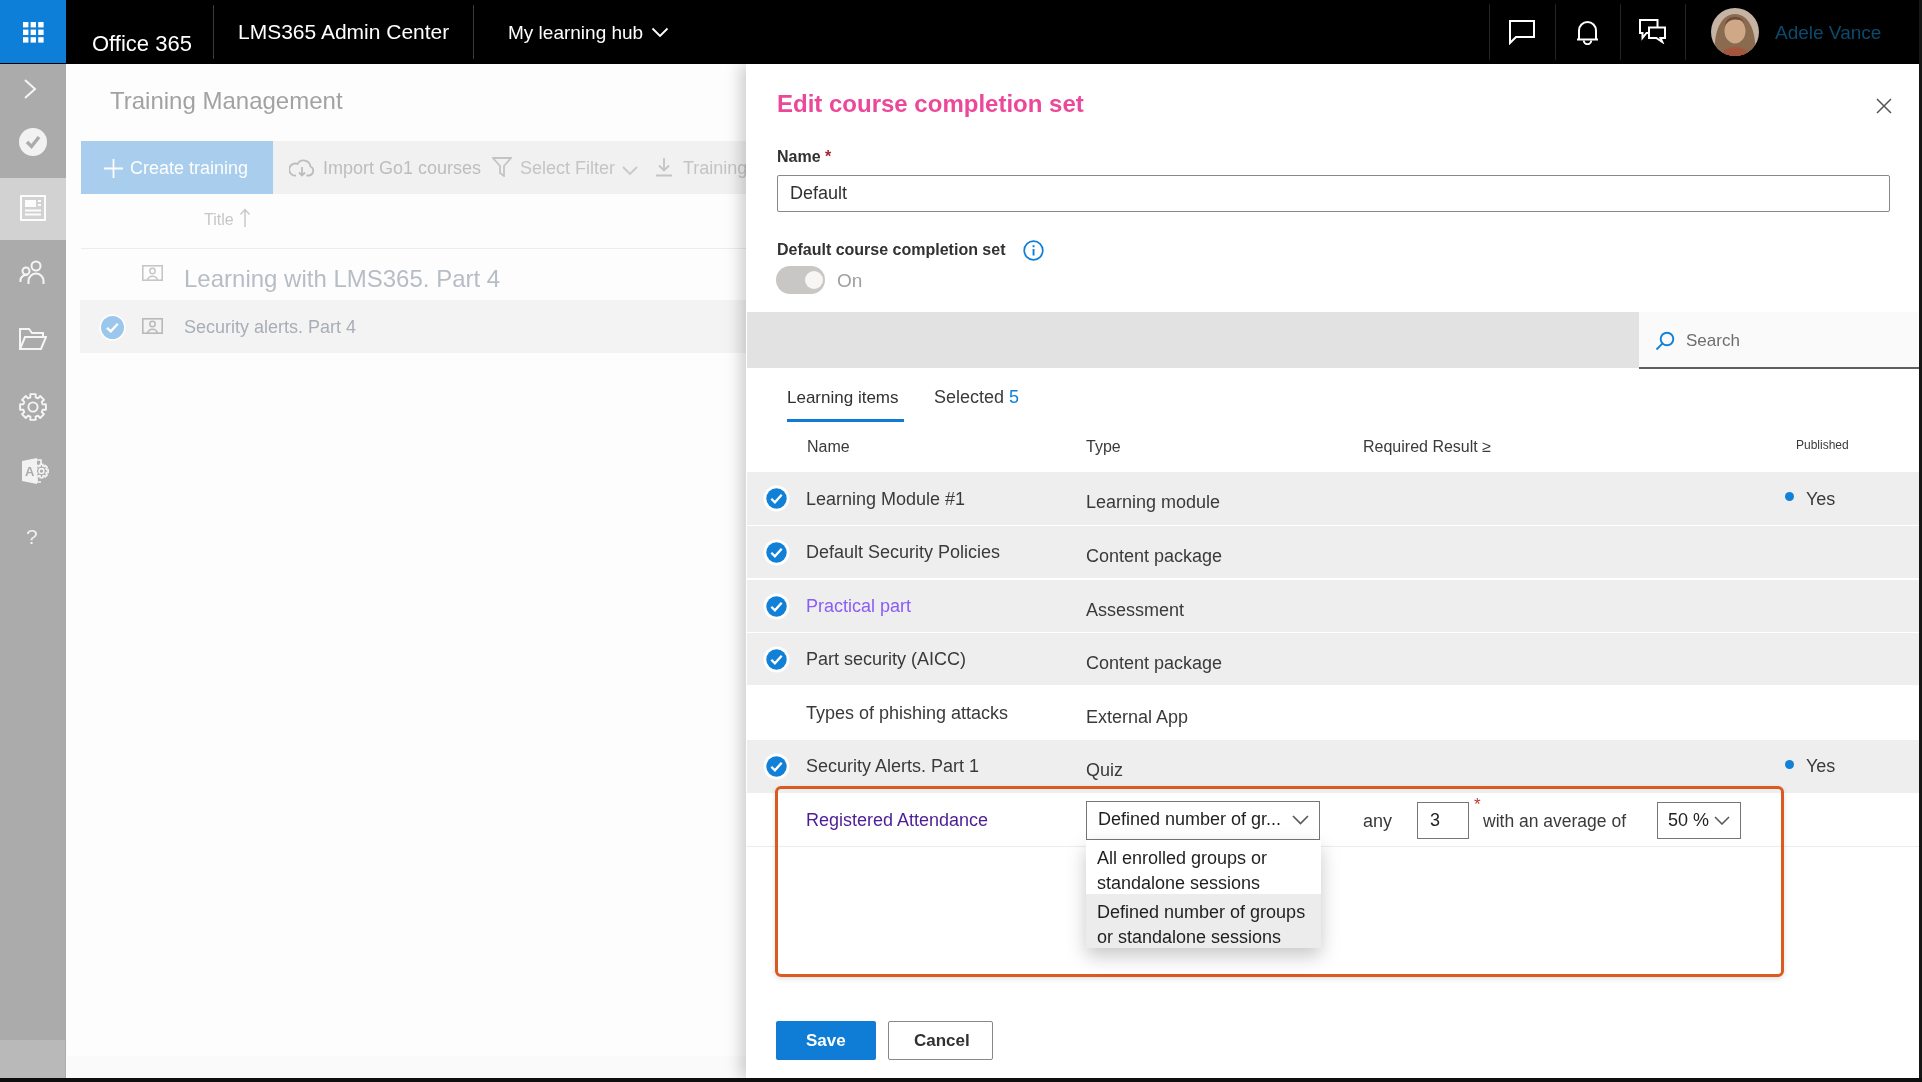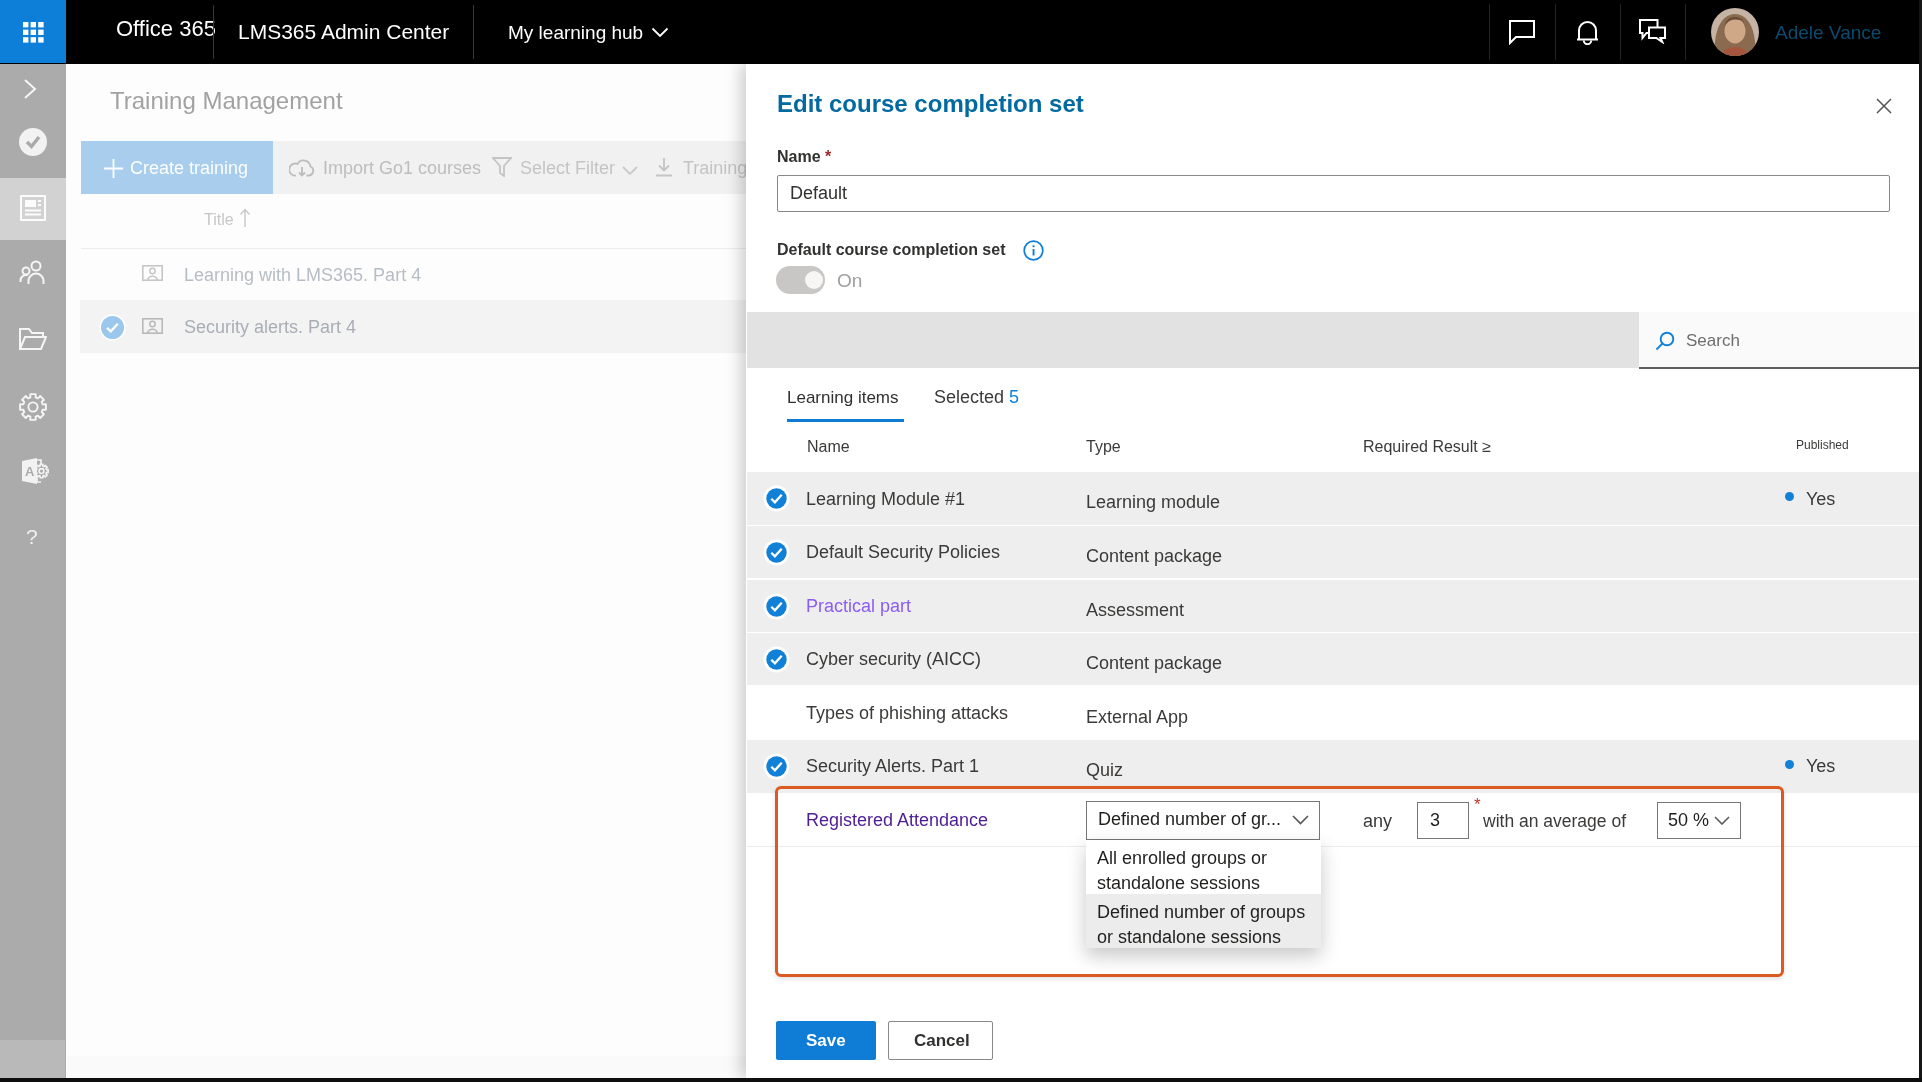--- a/index.html
+++ b/index.html
@@ -19,21 +19,21 @@
         <rect x="15.2" y="0" width="5.4" height="5.4"></rect>
       <rect x="0" y="7.6" width="5.4" height="5.4"></rect>
         <rect x="7.6" y="7.6" width="5.4" height="5.4"></rect>
         <rect x="15.2" y="7.6" width="5.4" height="5.4"></rect>
       <rect x="0" y="15.2" width="5.4" height="5.4"></rect>
         <rect x="7.6" y="15.2" width="5.4" height="5.4"></rect>
         <rect x="15.2" y="15.2" width="5.4" height="5.4"></rect>
     </g>
   </svg>
 </div>
-<div class="abs" style="left:92px;top:16px;color:#fff;font-size:22px;margin-left:24px;">Office 365</div>
+<div class="abs" style="left:92px;top:31px;color:#fff;font-size:22px;">Office 365</div>
 <div class="abs" style="left:213px;top:5px;width:1px;height:54px;background:#3a3a3a;"></div>
 <div class="abs" style="left:238px;top:20px;color:#fff;font-size:21px;">LMS365 Admin Center</div>
 <div class="abs" style="left:473px;top:5px;width:1px;height:54px;background:#3a3a3a;"></div>
 <div class="abs" style="left:508px;top:22px;color:#fff;font-size:19px;">My learning hub</div>
 <svg class="abs" style="left:651px;top:27px;" width="18" height="11" viewBox="0 0 18 11">
   <polyline points="1.5,1.5 9,9 16.5,1.5" fill="none" stroke="#fff" stroke-width="1.8"></polyline>
 </svg>
 <div class="abs" style="left:1489px;top:4px;width:1px;height:56px;background:#252525;"></div>
 <div class="abs" style="left:1555px;top:4px;width:1px;height:56px;background:#252525;"></div>
 <div class="abs" style="left:1620px;top:4px;width:1px;height:56px;background:#252525;"></div>
@@ -152,40 +152,40 @@
 <svg class="abs" style="left:239px;top:208px;" width="12" height="20" viewBox="0 0 12 20">
   <path d="M6 19 V2 M1.5 6.5 L6 1.5 L10.5 6.5" fill="none" stroke="#c9c9c9" stroke-width="1.5"></path>
 </svg>
 <div class="abs" style="left:81px;top:248px;width:666px;height:1px;background:#ececec;"></div>
 
 <svg class="abs" style="left:142px;top:265px;" width="21" height="16" viewBox="0 0 21 16">
   <rect x="0.8" y="0.8" width="19.4" height="14.4" fill="none" stroke="#c6c6c6" stroke-width="1.6"></rect>
   <circle cx="10.5" cy="6" r="2.7" fill="none" stroke="#c6c6c6" stroke-width="1.5"></circle>
   <path d="M5.6 15.2 a5 5 0 0 1 9.8 0" fill="none" stroke="#c6c6c6" stroke-width="1.5"></path>
 </svg>
-<div class="abs" style="left:184px;top:265px;color:#b7bdc6;font-size:18px;">Learning with LMS365. Part 4</div>
+<div class="abs" style="left:184px;top:265px;color:#b7bdc6;font-size:24px;">Learning with LMS365. Part 4</div>
 
 <div class="abs" style="left:80px;top:300px;width:667px;height:53px;background:#f3f3f3;"></div>
 <svg class="abs" style="left:99px;top:314px;" width="27" height="27" viewBox="0 0 27 27">
   <circle cx="13.5" cy="13.5" r="13.2" fill="#fff"></circle>
   <circle cx="13.5" cy="13.5" r="11.5" fill="#9cc7ec"></circle>
   <polyline points="8,13.8 11.8,17.4 18.8,9.7" fill="none" stroke="#fff" stroke-width="2.4"></polyline>
 </svg>
 <svg class="abs" style="left:142px;top:317.5px;" width="21" height="16" viewBox="0 0 21 16">
   <rect x="0.8" y="0.8" width="19.4" height="14.4" fill="none" stroke="#b9b9b9" stroke-width="1.6"></rect>
   <circle cx="10.5" cy="6" r="2.7" fill="none" stroke="#b9b9b9" stroke-width="1.5"></circle>
   <path d="M5.6 15.2 a5 5 0 0 1 9.8 0" fill="none" stroke="#b9b9b9" stroke-width="1.5"></path>
 </svg>
 <div class="abs" style="left:184px;top:317px;color:#a9aeb6;font-size:18px;">Security alerts. Part 4</div>
 <div class="abs" style="left:67px;top:1056px;width:680px;height:22px;background:#fafafa;"></div>
 <div class="abs" style="left:0;top:1040px;width:65px;height:39px;background:#b9b9b9;"></div>
 
 <div class="abs" style="left:746px;top:64px;width:1173px;height:1014px;background:#fff;box-shadow:-6px 0 14px rgba(0,0,0,0.18);"></div>
 
-<div class="abs" style="left:777px;top:90px;color:#0369a1;font-size:24px;font-weight:600;text-align:right;">Edit course completion set</div>
+<div class="abs" style="left:777px;top:90px;color:#ec4899;font-size:24px;font-weight:600;text-align:right;">Edit course completion set</div>
 <svg class="abs" style="left:1876px;top:98px;" width="16" height="16" viewBox="0 0 16 16">
   <path d="M1 1 L15 15 M15 1 L1 15" stroke="#565554" stroke-width="1.5"></path>
 </svg>
 <div class="abs" style="left:777px;top:148px;color:#323130;font-size:16px;font-weight:600;">Name <span style="color:#a4262c;">*</span></div>
 <div class="abs" style="left:777px;top:175px;width:1113px;height:37px;border:1px solid #8a8886;border-radius:2px;"></div>
 <div class="abs" style="left:790px;top:183px;color:#323130;font-size:18px;">Default</div>
 <div class="abs" style="left:777px;top:241px;color:#323130;font-size:16px;font-weight:600;">Default course completion set</div>
 <svg class="abs" style="left:1023px;top:240px;" width="21" height="21" viewBox="0 0 21 21">
   <circle cx="10.5" cy="10.5" r="9.3" fill="none" stroke="#0e7fd9" stroke-width="1.7"></circle>
   <rect x="9.6" y="9" width="1.9" height="6.5" fill="#0e7fd9"></rect>
@@ -243,21 +243,21 @@
     <circle cx="13.5" cy="13.5" r="10.2" fill="#1181d8"></circle>
   <polyline points="8.3,13.8 11.9,17.3 18.7,9.8" fill="none" stroke="#fff" stroke-width="2.3"></polyline>
 </svg>
 
 <div class="abs" style="left:806px;top:488.5px;color:#3b3a39;font-size:18px;">Learning Module #1</div>
 <div class="abs" style="left:1086px;top:492px;color:#3b3a39;font-size:18px;">Learning module</div>
 <div class="abs" style="left:806px;top:542.3px;color:#3b3a39;font-size:18px;">Default Security Policies</div>
 <div class="abs" style="left:1086px;top:546px;color:#3b3a39;font-size:18px;">Content package</div>
 <div class="abs" style="left:806px;top:595.8px;color:#8b5cf6;font-size:18px;">Practical part</div>
 <div class="abs" style="left:1086px;top:599.5px;color:#3b3a39;font-size:18px;">Assessment</div>
-<div class="abs" style="left:806px;top:649.3px;color:#3b3a39;font-size:18px;">Cyber security (AICC)</div>
+<div class="abs" style="left:806px;top:649.3px;color:#3b3a39;font-size:18px;">Part security (AICC)</div>
 <div class="abs" style="left:1086px;top:653px;color:#3b3a39;font-size:18px;">Content package</div>
 <div class="abs" style="left:806px;top:702.8px;color:#3b3a39;font-size:18px;">Types of phishing attacks</div>
 <div class="abs" style="left:1086px;top:706.5px;color:#3b3a39;font-size:18px;">External App</div>
 <div class="abs" style="left:806px;top:756.3px;color:#3b3a39;font-size:18px;">Security Alerts. Part 1</div>
 <div class="abs" style="left:1086px;top:760px;color:#3b3a39;font-size:18px;">Quiz</div>
 
 <div class="abs" style="left:1784.5px;top:491.5px;width:9px;height:9px;border-radius:50%;background:#1181d8;"></div>
 <div class="abs" style="left:1806px;top:488.5px;color:#3b3a39;font-size:18px;">Yes</div>
 <div class="abs" style="left:1784.5px;top:760px;width:9px;height:9px;border-radius:50%;background:#1181d8;"></div>
 <div class="abs" style="left:1806px;top:756.3px;color:#3b3a39;font-size:18px;">Yes</div>

